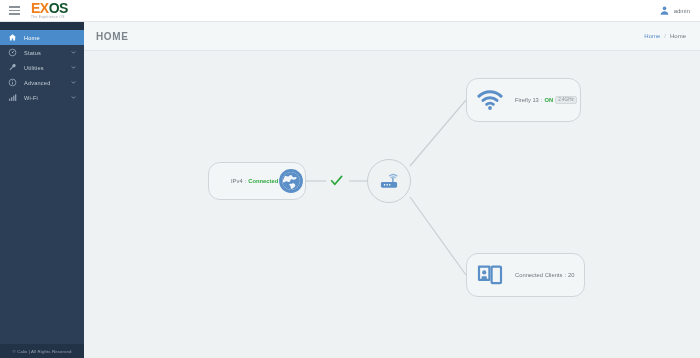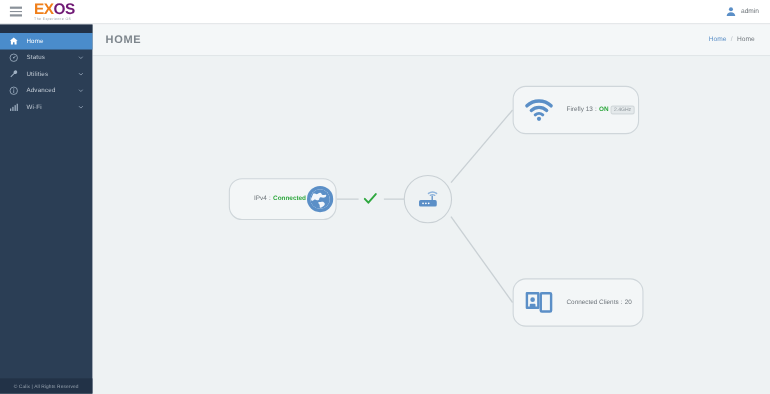--- a/index.html
+++ b/index.html
@@ -18,21 +18,21 @@
   }
   .hamburger {
     width: 22px; height: 22px; display: flex; flex-direction: column;
     justify-content: center; align-items: center; gap: 2px; cursor: pointer;
     margin-left: 3px;
   }
   .hamburger span { display: block; width: 11px; height: 1.5px; background: #8a9199; }
   .logo-wrap { margin-left: 6px; display: flex; flex-direction: column; line-height: 1; }
   .logo-text { font-size: 14px; font-weight: bold; letter-spacing: -0.5px; }
   .logo-ex { color: #f07f1a; }
-  .logo-os { color: #701a75; }
+  .logo-os { color: #14532d; }
   .logo-tag {
     font-size: 3.2px; color: #9aa1a8; letter-spacing: 0.35px;
     margin-top: 1px; white-space: nowrap;
   }
   .topbar-right {
     margin-left: auto; display: flex; align-items: center; gap: 4px;
     margin-right: 10px; cursor: pointer;
   }
   .user-ico { width: 11px; height: 11px; display: block; }
   .user-name { font-size: 6px; color: #6d7479; }

